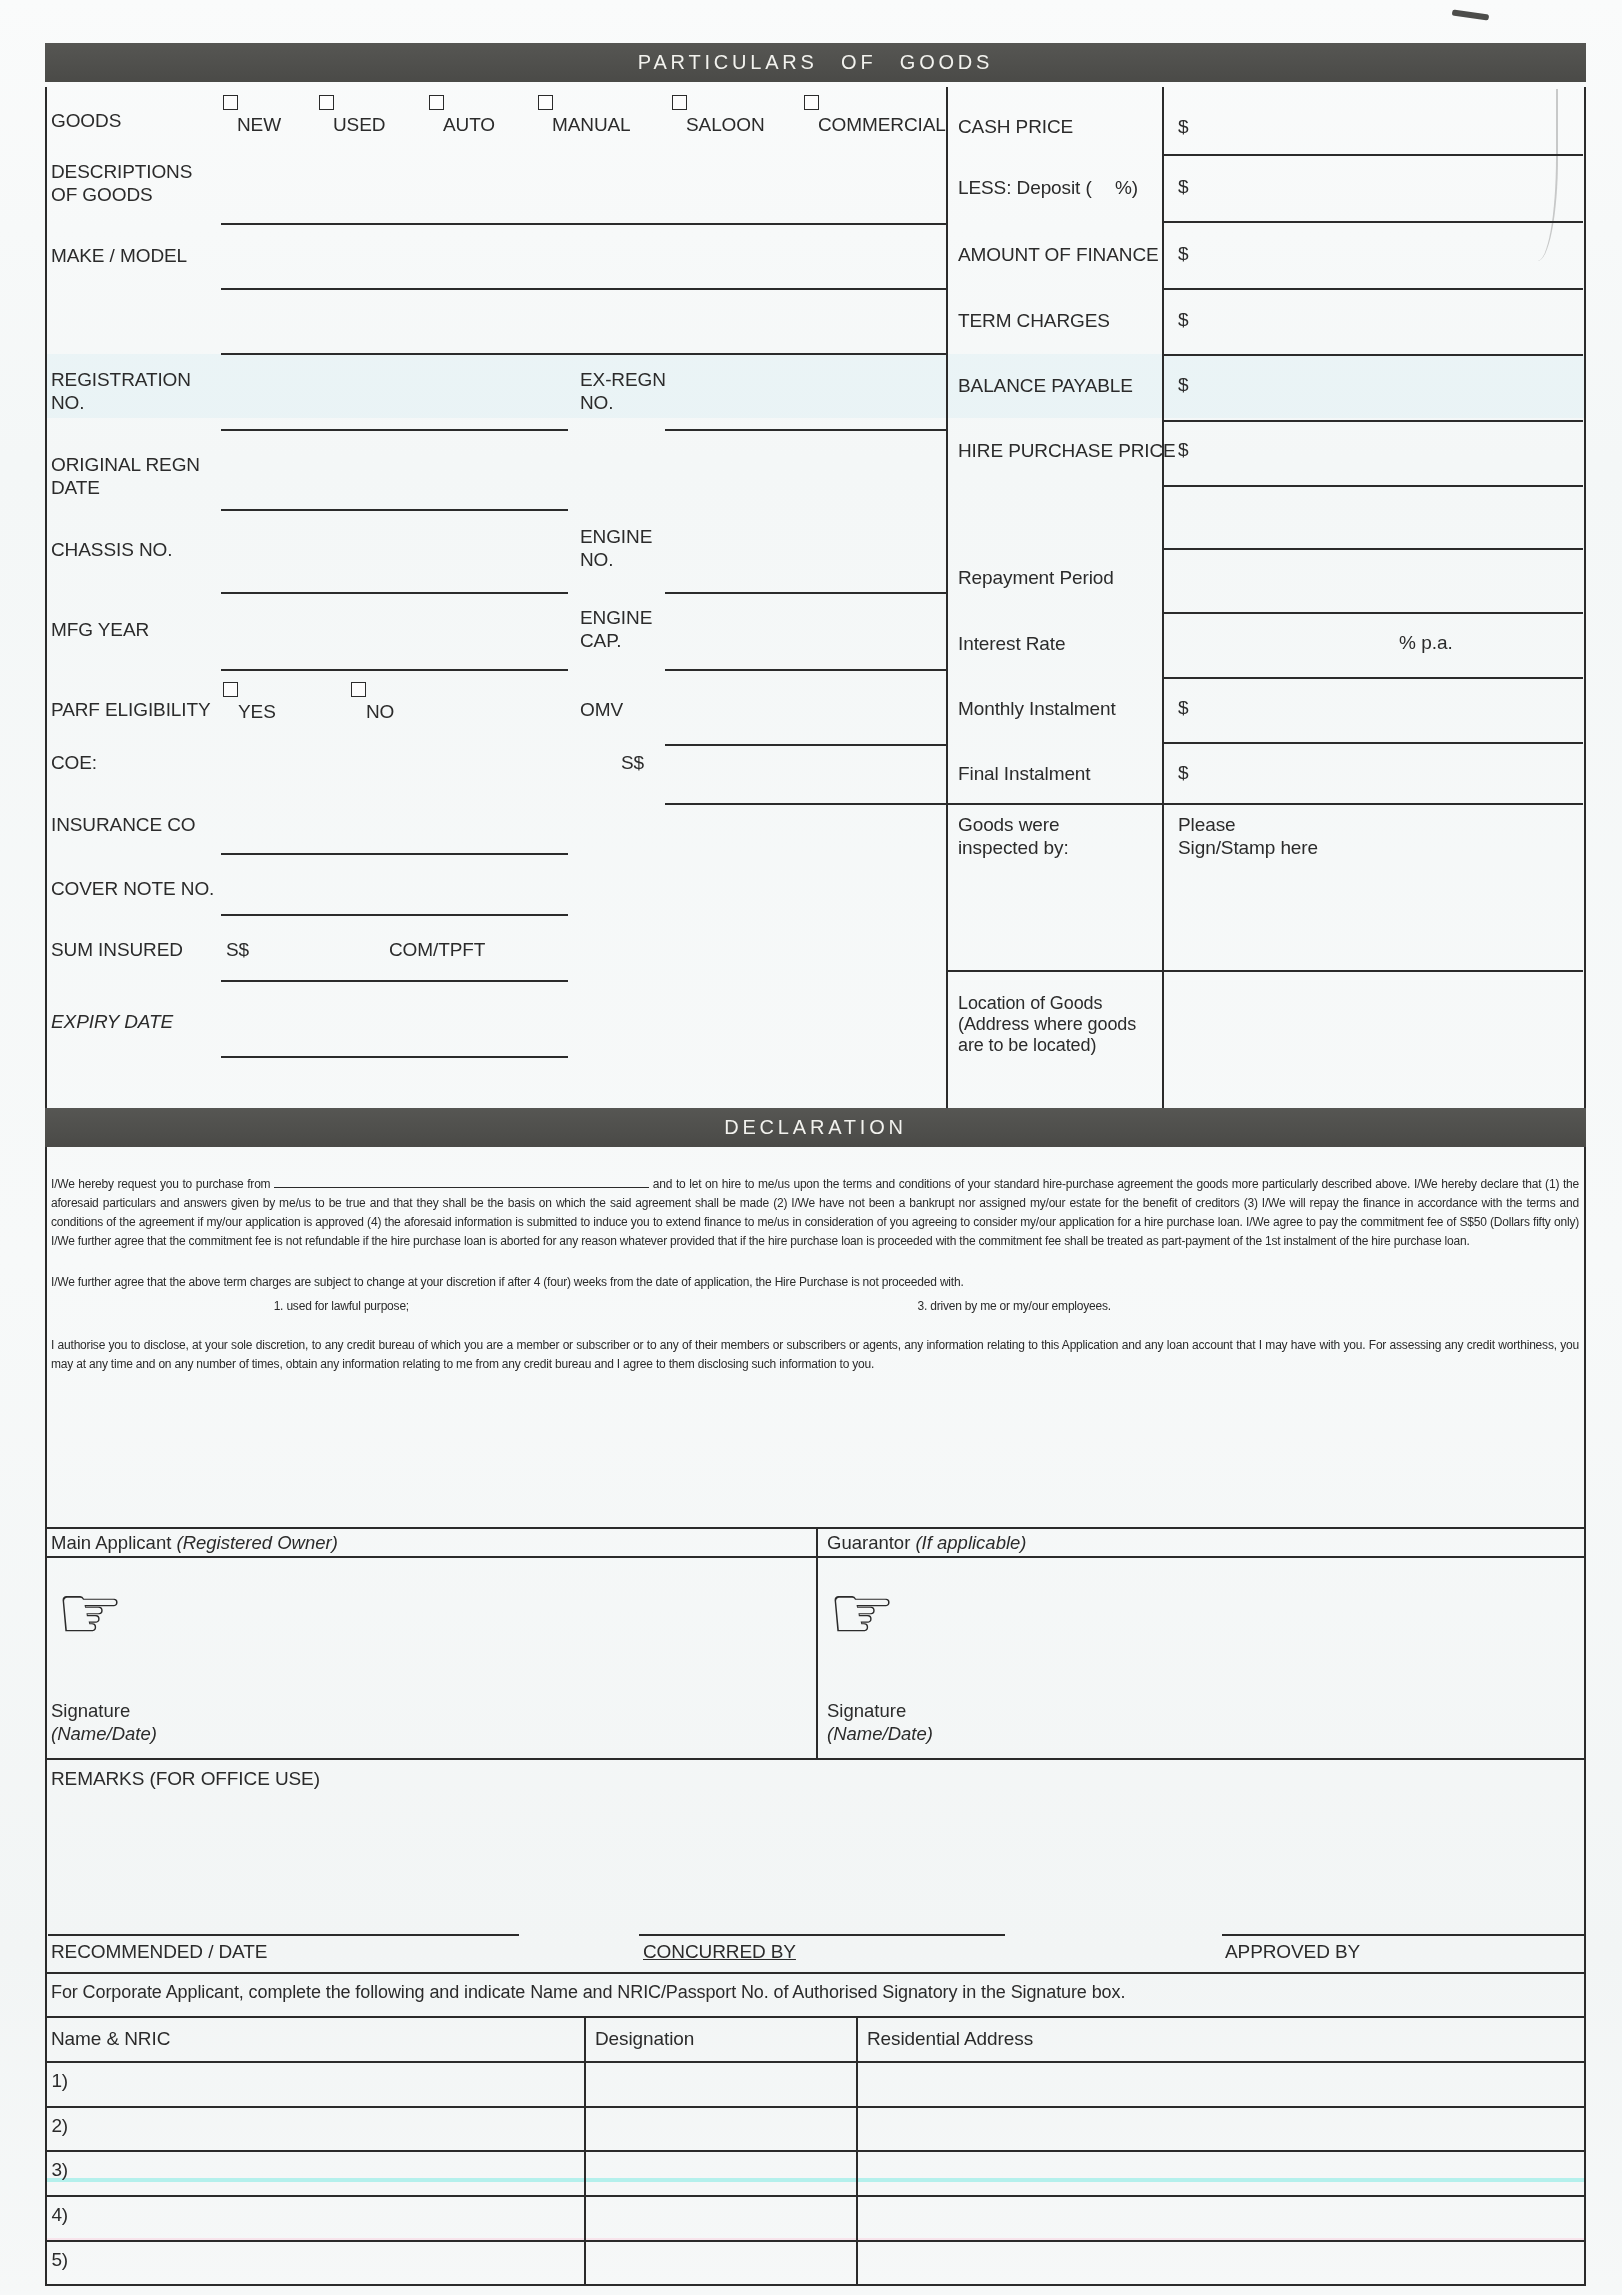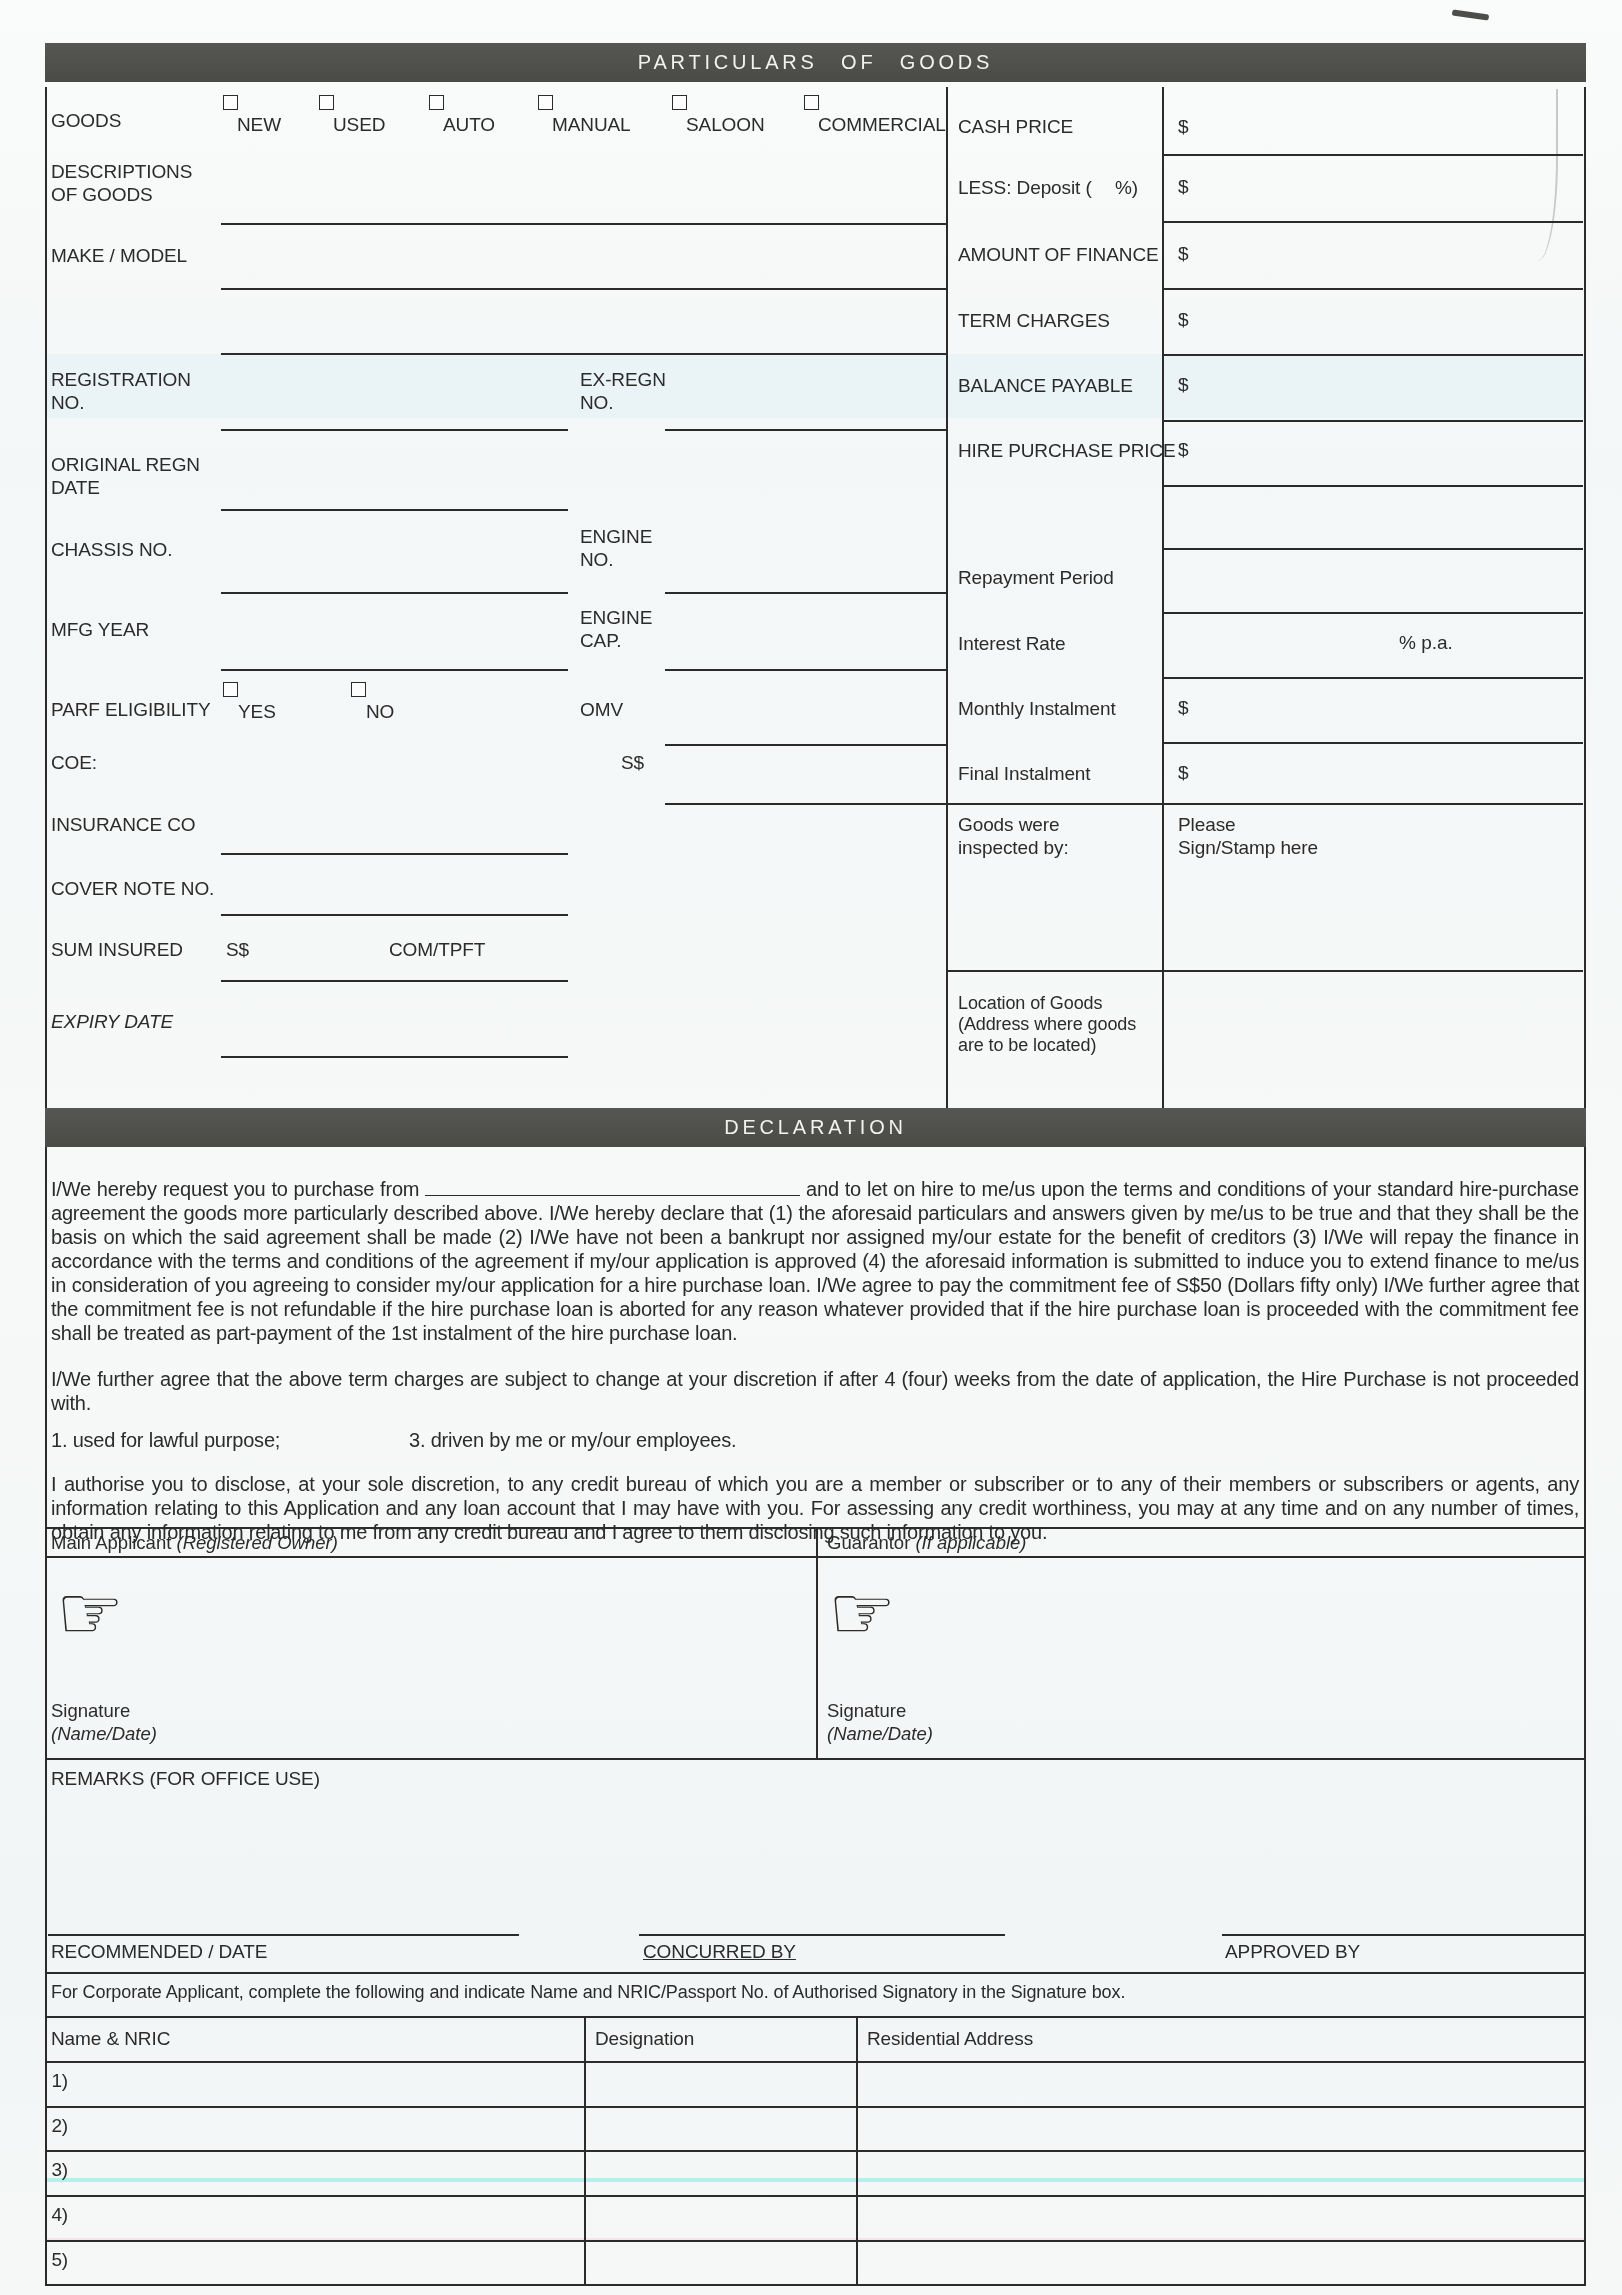--- a/index.html
+++ b/index.html
@@ -11,24 +11,24 @@
   .lbl{position:absolute;font-size:19px;line-height:23px;white-space:pre-line;letter-spacing:-0.1px;}
   .sm{font-size:18px;line-height:21px;}
   .ln{position:absolute;background:#2b2b2b;height:1.9px;}
   .vln{position:absolute;background:#2b2b2b;width:1.9px;}
   .cb{position:absolute;width:12.7px;height:12.7px;border:1.9px solid #2b2b2b;background:#fdfdfd;}
   .bar{position:absolute;left:45px;width:1541px;height:39px;background:linear-gradient(180deg,#565653,#4a4a47);
        color:#f2f2ee;display:flex;align-items:center;justify-content:center;
        font-size:20px;letter-spacing:3.8px;word-spacing:14px;}
   .cell{position:absolute;}
   .dollar{position:absolute;font-size:19px;}
-  .body-text{position:absolute;left:51px;top:1175px;width:1528px;font-size:20px;line-height:24px;letter-spacing:-0.2px;}
+  .body-text{position:absolute;left:51px;top:1175px;width:1528px;font-size:12px;line-height:19px;letter-spacing:-0.2px;}
   .body-text p{margin:0;text-align:justify;}
   .blank{display:inline-block;width:375px;height:1em;border-bottom:1.9px solid #2b2b2b;vertical-align:baseline;}
-  .items{display:flex;margin-top:13px;}
+  .items{display:flex;margin-top:5px;text-align:right;}
   .items span:nth-child(1){width:358px;}
   .items span:nth-child(2){width:702px;}
   .it{font-style:italic;}
   .hd{position:absolute;font-size:18.5px;}
   .hand{position:absolute;font-size:76px;line-height:76px;color:#2b2b2b;
         font-family:"DejaVu Sans", sans-serif;}
   .artifact{position:absolute;pointer-events:none;}
 </style>
 </head>
 <body>

